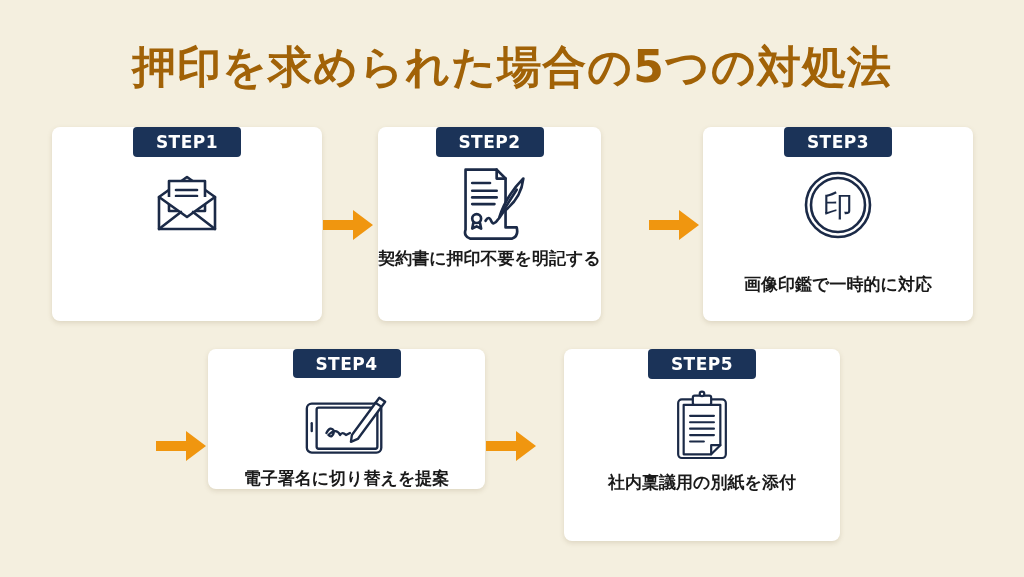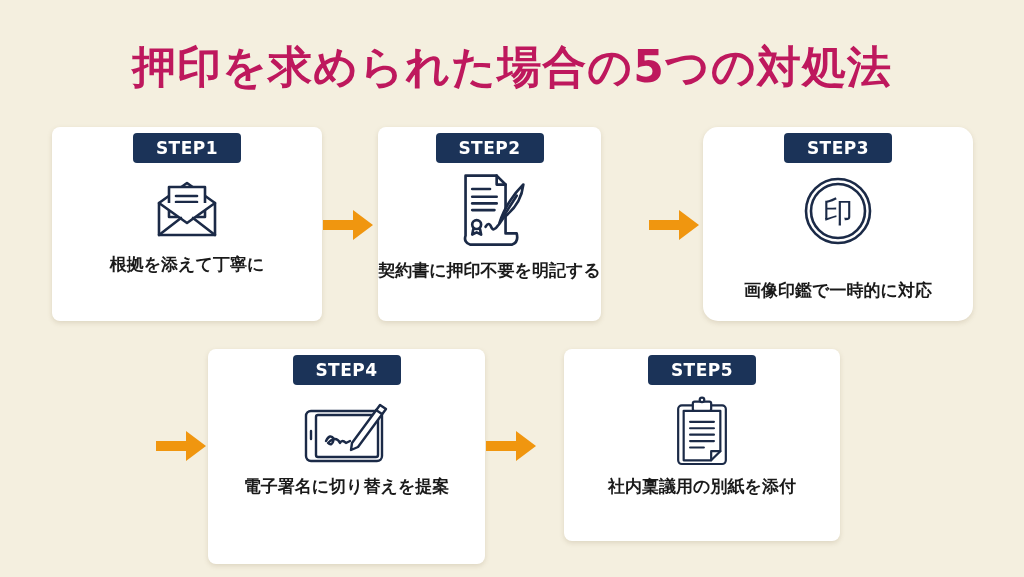--- a/index.html
+++ b/index.html
@@ -6,29 +6,29 @@
   html, body { width: 1024px; height: 577px; overflow: hidden; }
   body {
     background: #F4EFDF;
     font-family: "DejaVu Sans", "Liberation Sans", sans-serif;
     position: relative;
     color: #16213A;
   }
   .title {
     position: absolute; left: 0; top: 38px; width: 1024px;
     text-align: center; font-size: 44px; font-weight: bold;
-    color: #be185d; letter-spacing: 1px;
+    color: #a16207; letter-spacing: 1px;
   }
   .card {
     position: absolute; background: #FFFFFF; border-radius: 8px;
     box-shadow: 0 2px 5px rgba(120,100,60,0.18);
     display: flex; flex-direction: column; align-items: center;
   }
   .badge {
-    margin-top: 6px; width: 108px; height: 30px;
+    margin-top: 0; width: 108px; height: 30px;
     background: #1B3358; color: #FFFFFF; border-radius: 4px;
     font-size: 17px; font-weight: bold; letter-spacing: 0.5px;
     display: flex; align-items: center; justify-content: center;
   }
   .icon { margin-top: 10px; width: 72px; height: 72px; display: block; }
   .label {
     margin-top: 8px; text-align: center; font-size: 17px; font-weight: bold;
     color: #1A1A1A; line-height: 1.3;
   }
   .arrow { position: absolute; width: 50px; height: 30px; }
@@ -43,21 +43,20 @@
   <svg class="icon" viewBox="0 0 72 72" fill="none" stroke="#1B2A47" stroke-width="2.6" stroke-linejoin="round" stroke-linecap="round">
     <path d="M8 30 L36 10 L64 30 L64 62 L8 62 Z" fill="#fff"></path>
     <rect x="18" y="14" width="36" height="30" fill="#fff"></rect>
     <line x1="25" y1="23" x2="46" y2="23"></line>
     <line x1="25" y1="29" x2="46" y2="29"></line>
     <line x1="25" y1="35" x2="40" y2="35"></line>
     <path d="M8 30 L36 50 L64 30" fill="#fff"></path>
     <path d="M8 62 L30 45 M64 62 L42 45"></path>
   </svg>
   <div class="label">
-    <div>根拠を添えて丁寧に</div>
   </div>
 </div>
 
 <svg class="arrow" style="left:323px; top:210px;" viewBox="0 0 50 30">
   <polygon points="0,10 30,10 30,0 50,15 30,30 30,20 0,20" fill="#F0960F"></polygon>
 </svg>
 
 <div class="card" style="left:378px; top:127px; width:223px; height:194px;">
   <div class="badge">STEP2</div>
   <svg class="icon" viewBox="0 0 72 72" fill="none" stroke="#1B2A47" stroke-width="2.4" stroke-linejoin="round" stroke-linecap="round" style="width:80px;height:80px;margin-top:6px;">
@@ -66,46 +65,46 @@
     <line x1="20" y1="18" x2="36" y2="18"></line>
     <line x1="20" y1="25" x2="42" y2="25"></line>
     <line x1="20" y1="31" x2="42" y2="31"></line>
     <line x1="20" y1="37" x2="40" y2="37"></line>
     <circle cx="24" cy="50" r="4"></circle>
     <path d="M21 54 L20 59 L24 57 L28 59 L27 54"></path>
     <path d="M32 52 Q35 47 37 52 T43 51"></path>
     <path d="M44 50 Q50 30 66 14 Q64 32 48 44 Z" fill="#fff"></path>
     <line x1="46" y1="46" x2="60" y2="24"></line>
   </svg>
-  <div class="label" style="margin-top:10px;">
+  <div class="label" style="margin-top:4px;">
     <div>契約書に押印不要を明記する</div>
   </div>
 </div>
 
 <svg class="arrow" style="left:649px; top:210px;" viewBox="0 0 50 30">
   <polygon points="0,10 30,10 30,0 50,15 30,30 30,20 0,20" fill="#F0960F"></polygon>
 </svg>
 
-<div class="card" style="left:703px; top:127px; width:270px; height:194px;border-radius:15px;">
+<div class="card" style="left:703px; top:127px; width:270px; height:194px;">
   <div class="badge">STEP3</div>
   <svg class="icon" viewBox="0 0 72 72" fill="none" stroke="#1B2A47" stroke-width="2.6" style="margin-top:12px;">
     <circle cx="36" cy="36" r="32"></circle>
     <circle cx="36" cy="36" r="27"></circle>
     <text x="36" y="47" text-anchor="middle" font-size="30" fill="#1B2A47" stroke="none" font-family="DejaVu Sans, sans-serif">印</text>
   </svg>
   <div class="label" style="margin-top:32px;">
     <div>画像印鑑で一時的に対応</div>
   </div>
 </div>
 
 <svg class="arrow" style="left:156px; top:431px;" viewBox="0 0 50 30">
   <polygon points="0,10 30,10 30,0 50,15 30,30 30,20 0,20" fill="#F0960F"></polygon>
 </svg>
 
-<div class="card" style="left:208px; top:349px; width:277px; height:215px;">
+<div class="card" style="left:208px; top:349px; width:277px; height:140px;">
   <div class="badge">STEP4</div>
   <svg class="icon" viewBox="0 0 90 72" fill="none" stroke="#1B2A47" stroke-width="2.4" stroke-linejoin="round" stroke-linecap="round" style="width:92px;height:72px;">
     <rect x="4" y="16" width="76" height="50" rx="5" fill="#fff"></rect>
     <rect x="14" y="20" width="62" height="42" rx="2"></rect>
     <line x1="9" y1="36" x2="9" y2="44"></line>
     <path d="M24 46 Q28 38 32 44 Q30 52 26 48 Q34 40 38 48 Q40 44 44 48 L48 46"></path>
     <path d="M50 48 L78 10 L84 14 L56 52 L49 55 Z" fill="#fff"></path>
     <line x1="74" y1="15" x2="80" y2="19"></line>
   </svg>
   <div class="label" style="margin-top:8px;">
@@ -124,16 +123,16 @@
     <path d="M16 18 L56 18 L56 62 L46 72 L16 72 Z"></path>
     <path d="M46 72 L46 62 L56 62"></path>
     <rect x="26" y="8" width="20" height="10" rx="2" fill="#fff"></rect>
     <circle cx="36" cy="6" r="2.5" fill="#fff"></circle>
     <line x1="23" y1="30" x2="49" y2="30"></line>
     <line x1="23" y1="37" x2="49" y2="37"></line>
     <line x1="23" y1="44" x2="49" y2="44"></line>
     <line x1="23" y1="51" x2="49" y2="51"></line>
     <line x1="23" y1="58" x2="38" y2="58"></line>
   </svg>
-  <div class="label" style="margin-top:8px;font-family:Liberation Mono, monospace;">
+  <div class="label" style="margin-top:8px;">
     <div>社内稟議用の別紙を添付</div>
   </div>
 </div>
 
 </body></html>

